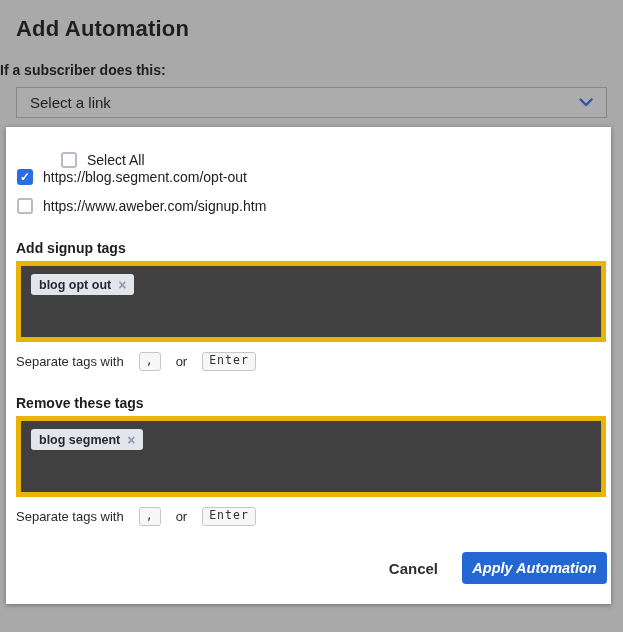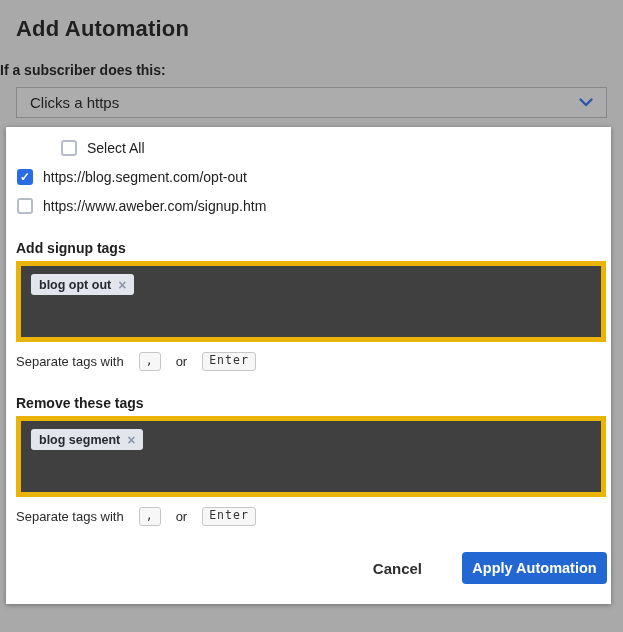--- a/index.html
+++ b/index.html
@@ -25,21 +25,21 @@
   .trigger-select .value { font-size:15px; color:#212121; flex:1; }
   .chevron { width:14px; height:9px; display:block; }
   .panel {
     position:absolute; left:6px; top:127px; width:605px; height:477px;
     background:#ffffff; box-shadow:0 1px 5px rgba(0,0,0,0.35);
   }
   .cb-row {
     position:absolute; left:11px; height:18px;
     display:flex; align-items:center; cursor:pointer;
   }
-  .cb-row.r0 { top:12px;padding-left:44px; } .cb-row.r1 { top:41px; } .cb-row.r2 { top:70px; }
+  .cb-row.r0 { top:24px;padding-left:44px; } .cb-row.r1 { top:41px; } .cb-row.r2 { top:70px; }
   .cb-box {
     width:16px; height:16px; border:2px solid #b6bcc8; border-radius:3px;
     background:#fff; flex:0 0 auto;
   }
   .cb-box.checked {
     border-color:#2a6ce2; background:#2a6ce2;
     color:#fff; font-size:12px; font-weight:700;
     display:flex; align-items:center; justify-content:center; line-height:1;
   }
   .cb-label { margin-left:10px; font-size:14px; color:#212121; }
@@ -71,43 +71,43 @@
   .tag-hint.h1 { top:225px; }
   .tag-hint.h2 { top:380px; }
   .kbd {
     display:inline-block; border:1px solid #c7c7c7; background:#f7f7f7;
     border-radius:3px; padding:1px 6px 2px;
     font-family:"DejaVu Sans Mono","Liberation Mono",monospace;
     font-size:11.5px; color:#333; letter-spacing:1px; line-height:1.2;
   }
   .footer {
     position:absolute; right:4px; top:425px; height:32px;
-    display:flex; align-items:center; gap:34px;
+    display:flex; align-items:center; gap:18px;
   }
   .cancel-btn {
     background:none; border:none; font-family:inherit;
     font-size:15px; font-weight:700; color:#2e2e2e; cursor:pointer; padding:0 6px;
   }
   .apply-btn {
     width:145px; height:32px; border:none; border-radius:4px;
     background:#2267d2; color:#ffffff; font-family:inherit;
-    font-size:14.5px; font-weight:700; cursor:pointer;
+    font-size:14.5px; font-weight:700; cursor:pointer;font-style:italic;
   }
 </style>
 </head>
 <body>
 
 <div class="screen">
 
   <div class="modal-title">Add Automation</div>
 
   <div class="trigger-label">If a subscriber does this:</div>
 
   <div class="trigger-select">
-    <span class="value">Clicks a https</span>
+    <span class="value">Select a link</span>
     <svg class="chevron" viewBox="0 0 14 9">
       <polyline points="1.5,1.5 7,7 12.5,1.5" fill="none" stroke="#2d55a8" stroke-width="2.4" stroke-linecap="round" stroke-linejoin="round"></polyline>
     </svg>
   </div>
 
   <div class="panel">
 
     <div class="cb-row r0">
       <span class="cb-box"></span>
       <span class="cb-label">Select All</span>

